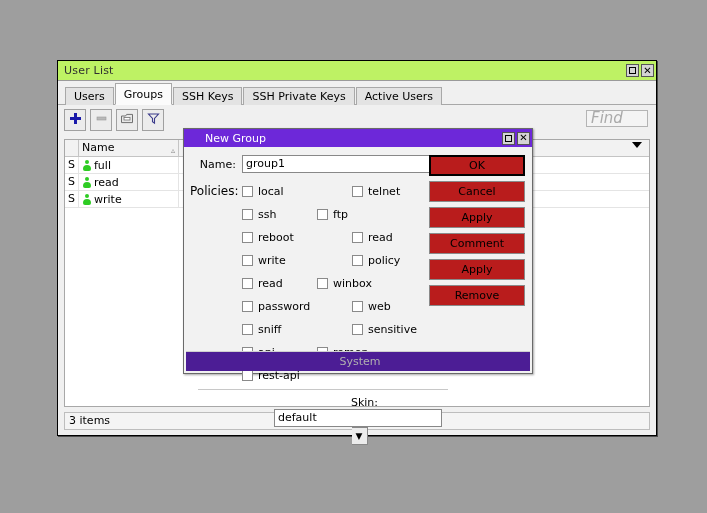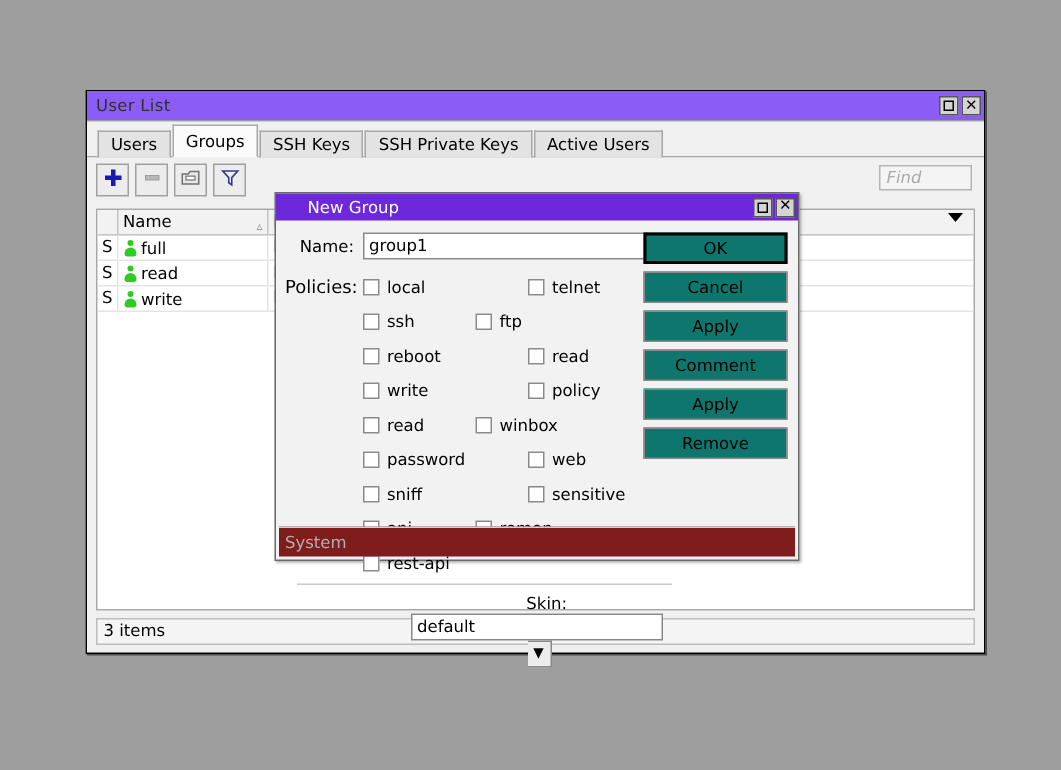--- a/index.html
+++ b/index.html
@@ -24,21 +24,21 @@
     top: 60px;
     width: 600px;
     height: 376px;
     background: #f0f0f0;
     border: 1px solid #000;
     box-sizing: border-box;
     box-shadow: 1px 1px 0 #4c4c4c;
   }
   .titlebar {
     height: 20px;
-    background: #8b5cf6;
+    background: #bef264;
     display: flex;
     align-items: center;
     padding: 0 2px 0 6px;
     box-sizing: border-box;
     border-bottom: 1px solid #9a9a9a;
   }
   .titlebar .title {
     flex: 1;
     font-size: 11px;
     color: #303030;
@@ -120,21 +120,21 @@
   }
   .find-box {
     position: absolute;
     right: 8px; top: 5px;
     width: 62px; height: 17px;
     background: #f4f4f4;
     border: 1px solid #b4b4b4;
     box-sizing: border-box;
     font-style: italic;
     color: #aaa;
-    font-size: 11px;
+    font-size: 15px;
     line-height: 15px;
     padding-left: 4px;
     margin-left: 28px;
   }
 
   
   .table-area {
     position: absolute;
     left: 6px; right: 6px;
     top: 78px; bottom: 28px;
@@ -330,42 +330,43 @@
 
   .dlg-buttons {
     position: absolute;
     right: 7px;
     top: 8px;
     width: 96px;
   }
   .dlg-btn {
     width: 96px;
     height: 21px;
-    background: #0f766e;
+    background: #b91c1c;
     border: 1px solid #8a8a8a;
     box-sizing: border-box;
     font-size: 11px;
     text-align: center;
     line-height: 19px;
     margin-bottom: 5px;
   }
   .dlg-btn.default { border: 2px solid #000; line-height: 17px; }
   .dlg-btn.gap { margin-top: 4px; }
 
   .dlg-status {
     position: absolute;
     left: 2px; right: 2px; bottom: 2px;
     height: 20px;
-    background: #7f1d1d;
+    background: #4c1d95;
     border-top: 1px solid #d0d0d0;
     font-size: 11px;
     line-height: 19px;
     padding-left: 4px;
     color: #b0b0b0;
     box-sizing: border-box;
+    text-align: center;
   }
 </style>
 </head>
 <body>
 
 <div id="user-list-window">
 
   <div class="titlebar">
     <div class="title">User List</div>
     <div class="win-btns">

